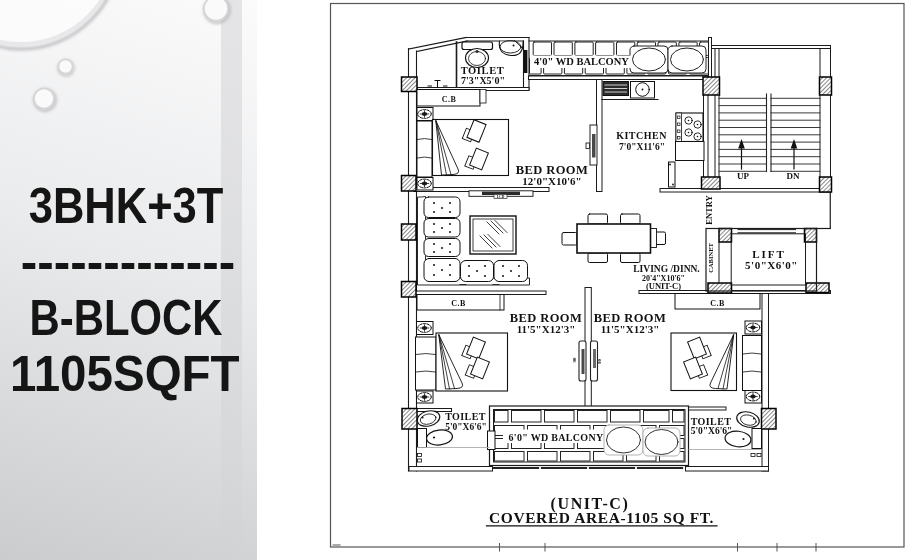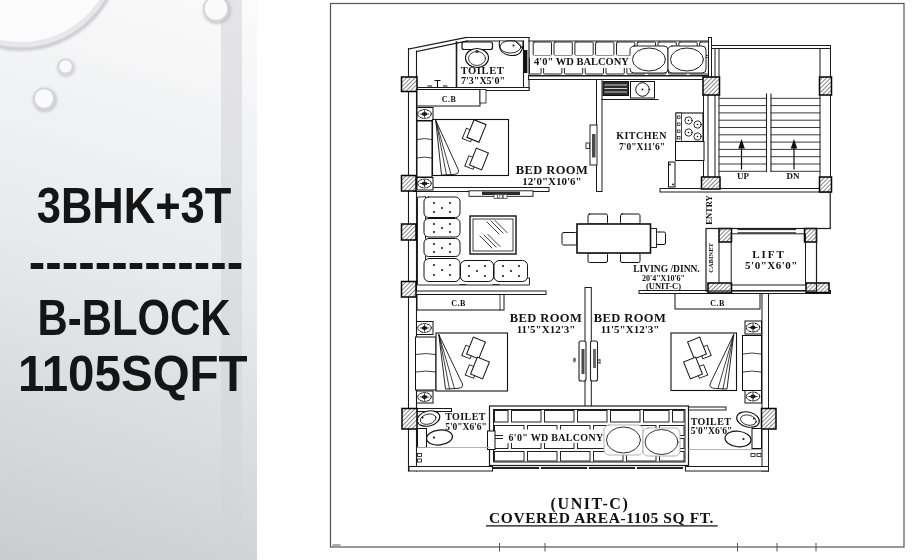--- a/index.html
+++ b/index.html
@@ -1,21 +1,21 @@
 <!DOCTYPE html>
 <html><head>
 <meta charset="utf-8">
 <style>
   html,body{margin:0;padding:0;width:921px;height:560px;background:#ffffff;overflow:hidden;}
   #stage{position:relative;width:921px;height:560px;font-family:"Liberation Sans",sans-serif;}
   #panel{position:absolute;left:0;top:0;width:257px;height:560px;
     background:linear-gradient(197deg,#fbfbfc 0%,#eaebec 45%,#cbccce 100%);}
   #band{position:absolute;left:221px;top:0;width:21px;height:560px;
     background:linear-gradient(to bottom,rgba(165,165,170,0.26),rgba(165,165,170,0.18) 55%,rgba(165,165,170,0.05) 85%,rgba(165,165,170,0));}
-  #title{position:absolute;left:16px;top:178px;width:236px;text-align:center;
+  #title{position:absolute;left:8px;top:178px;width:236px;text-align:center;
     font-weight:bold;font-size:50px;line-height:56px;color:#151515;letter-spacing:0px;}
   #title div{transform-origin:118px 50%;}
   svg{position:absolute;left:0;top:0;transform:translateZ(0);}
   text{font-family:"Liberation Serif",serif;font-weight:bold;fill:#111;}
 </style>
 </head>
 <body>
 <div id="stage">
 
   <div id="panel"></div>

